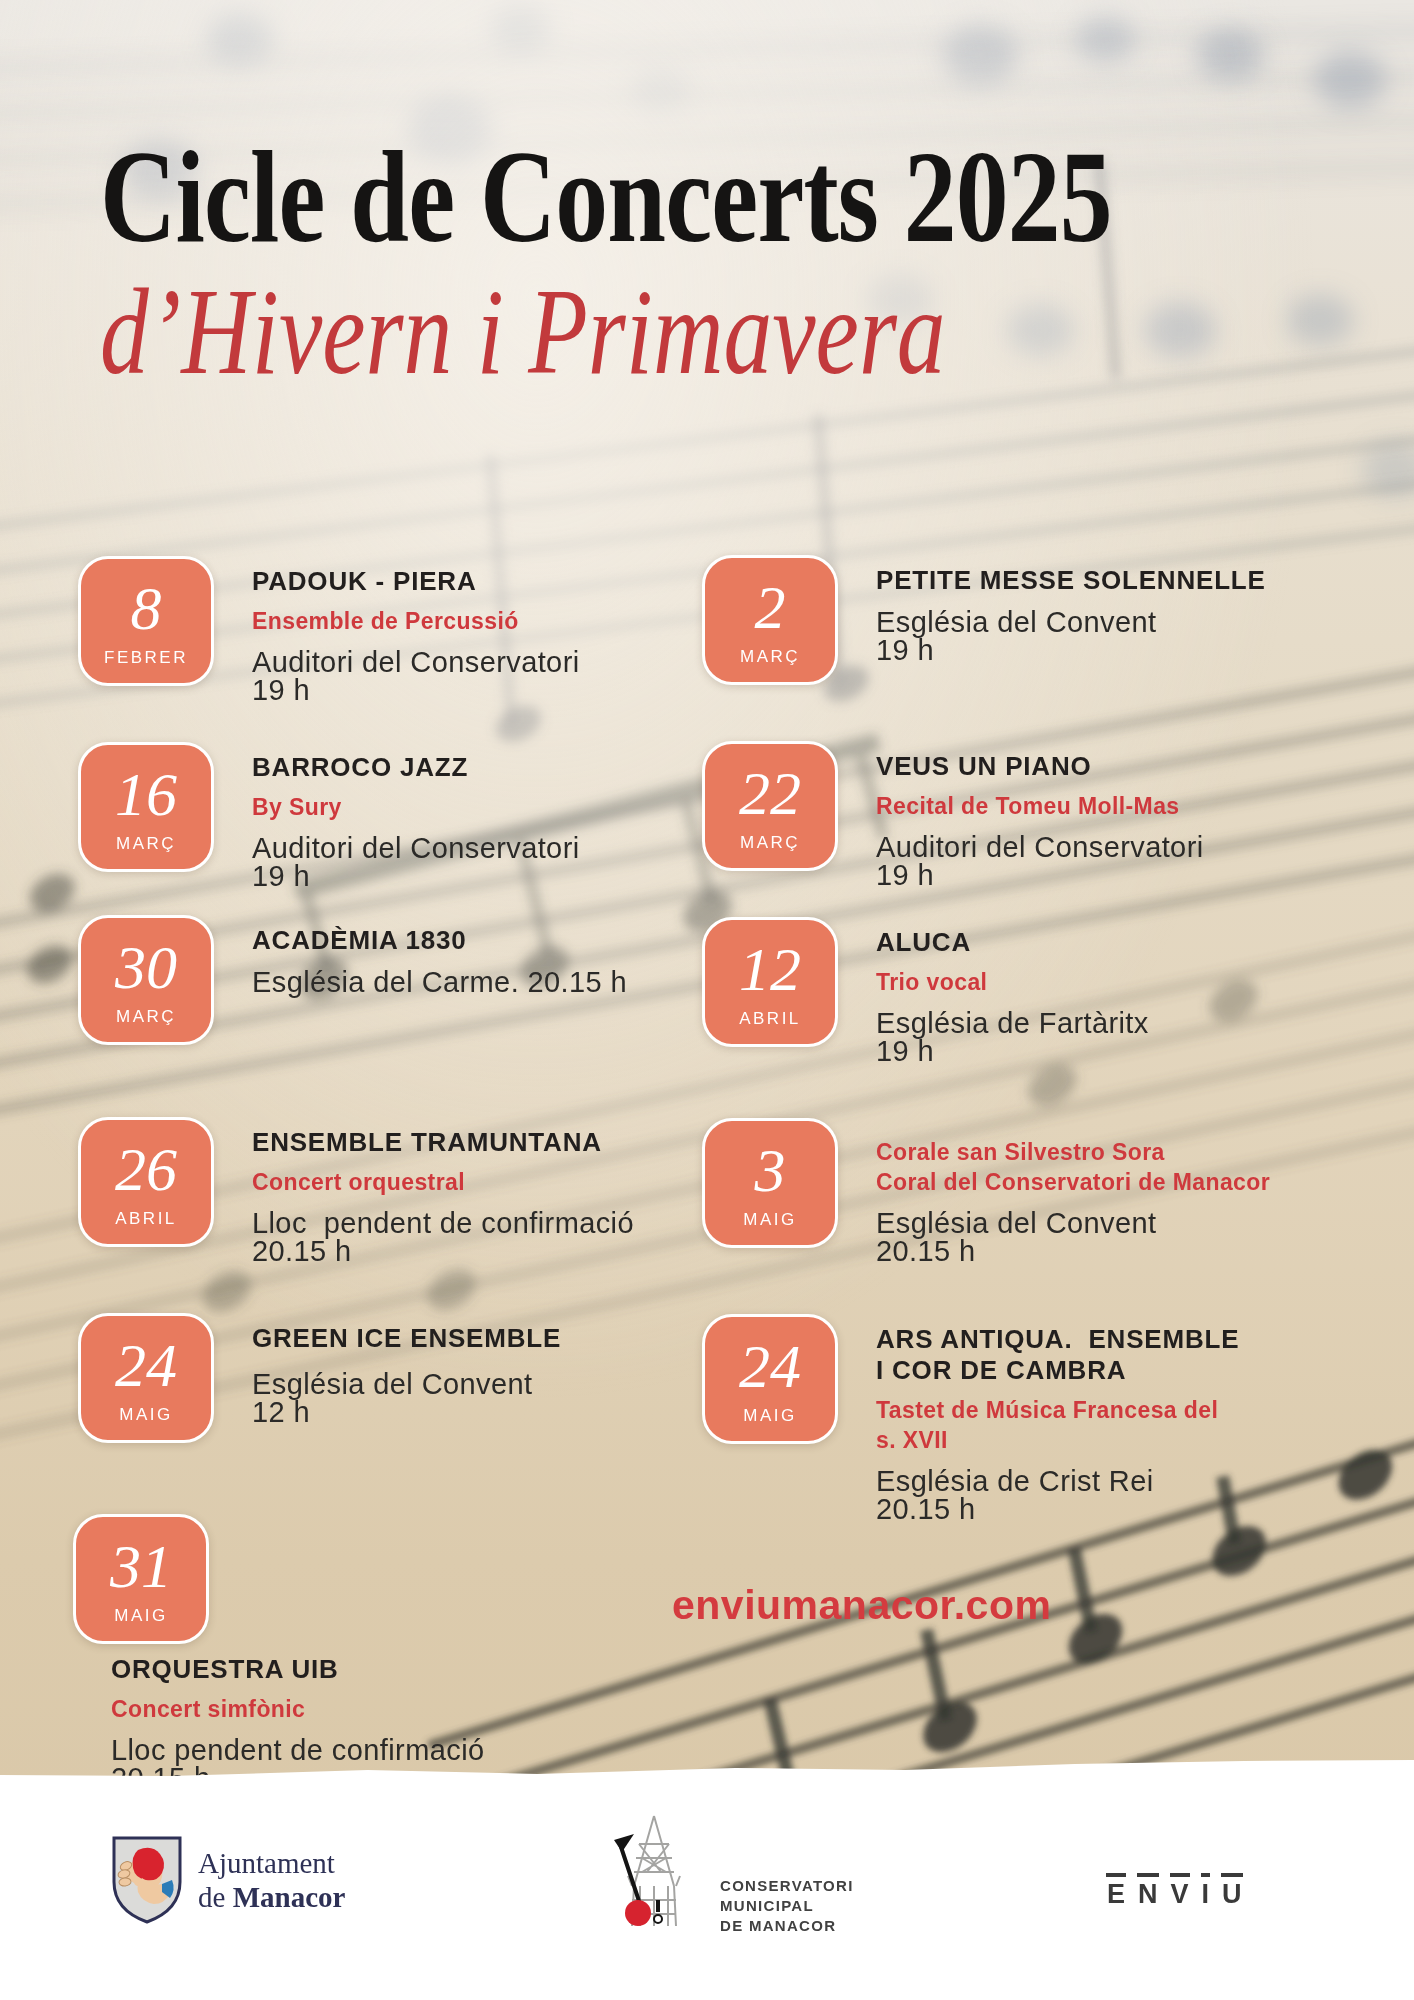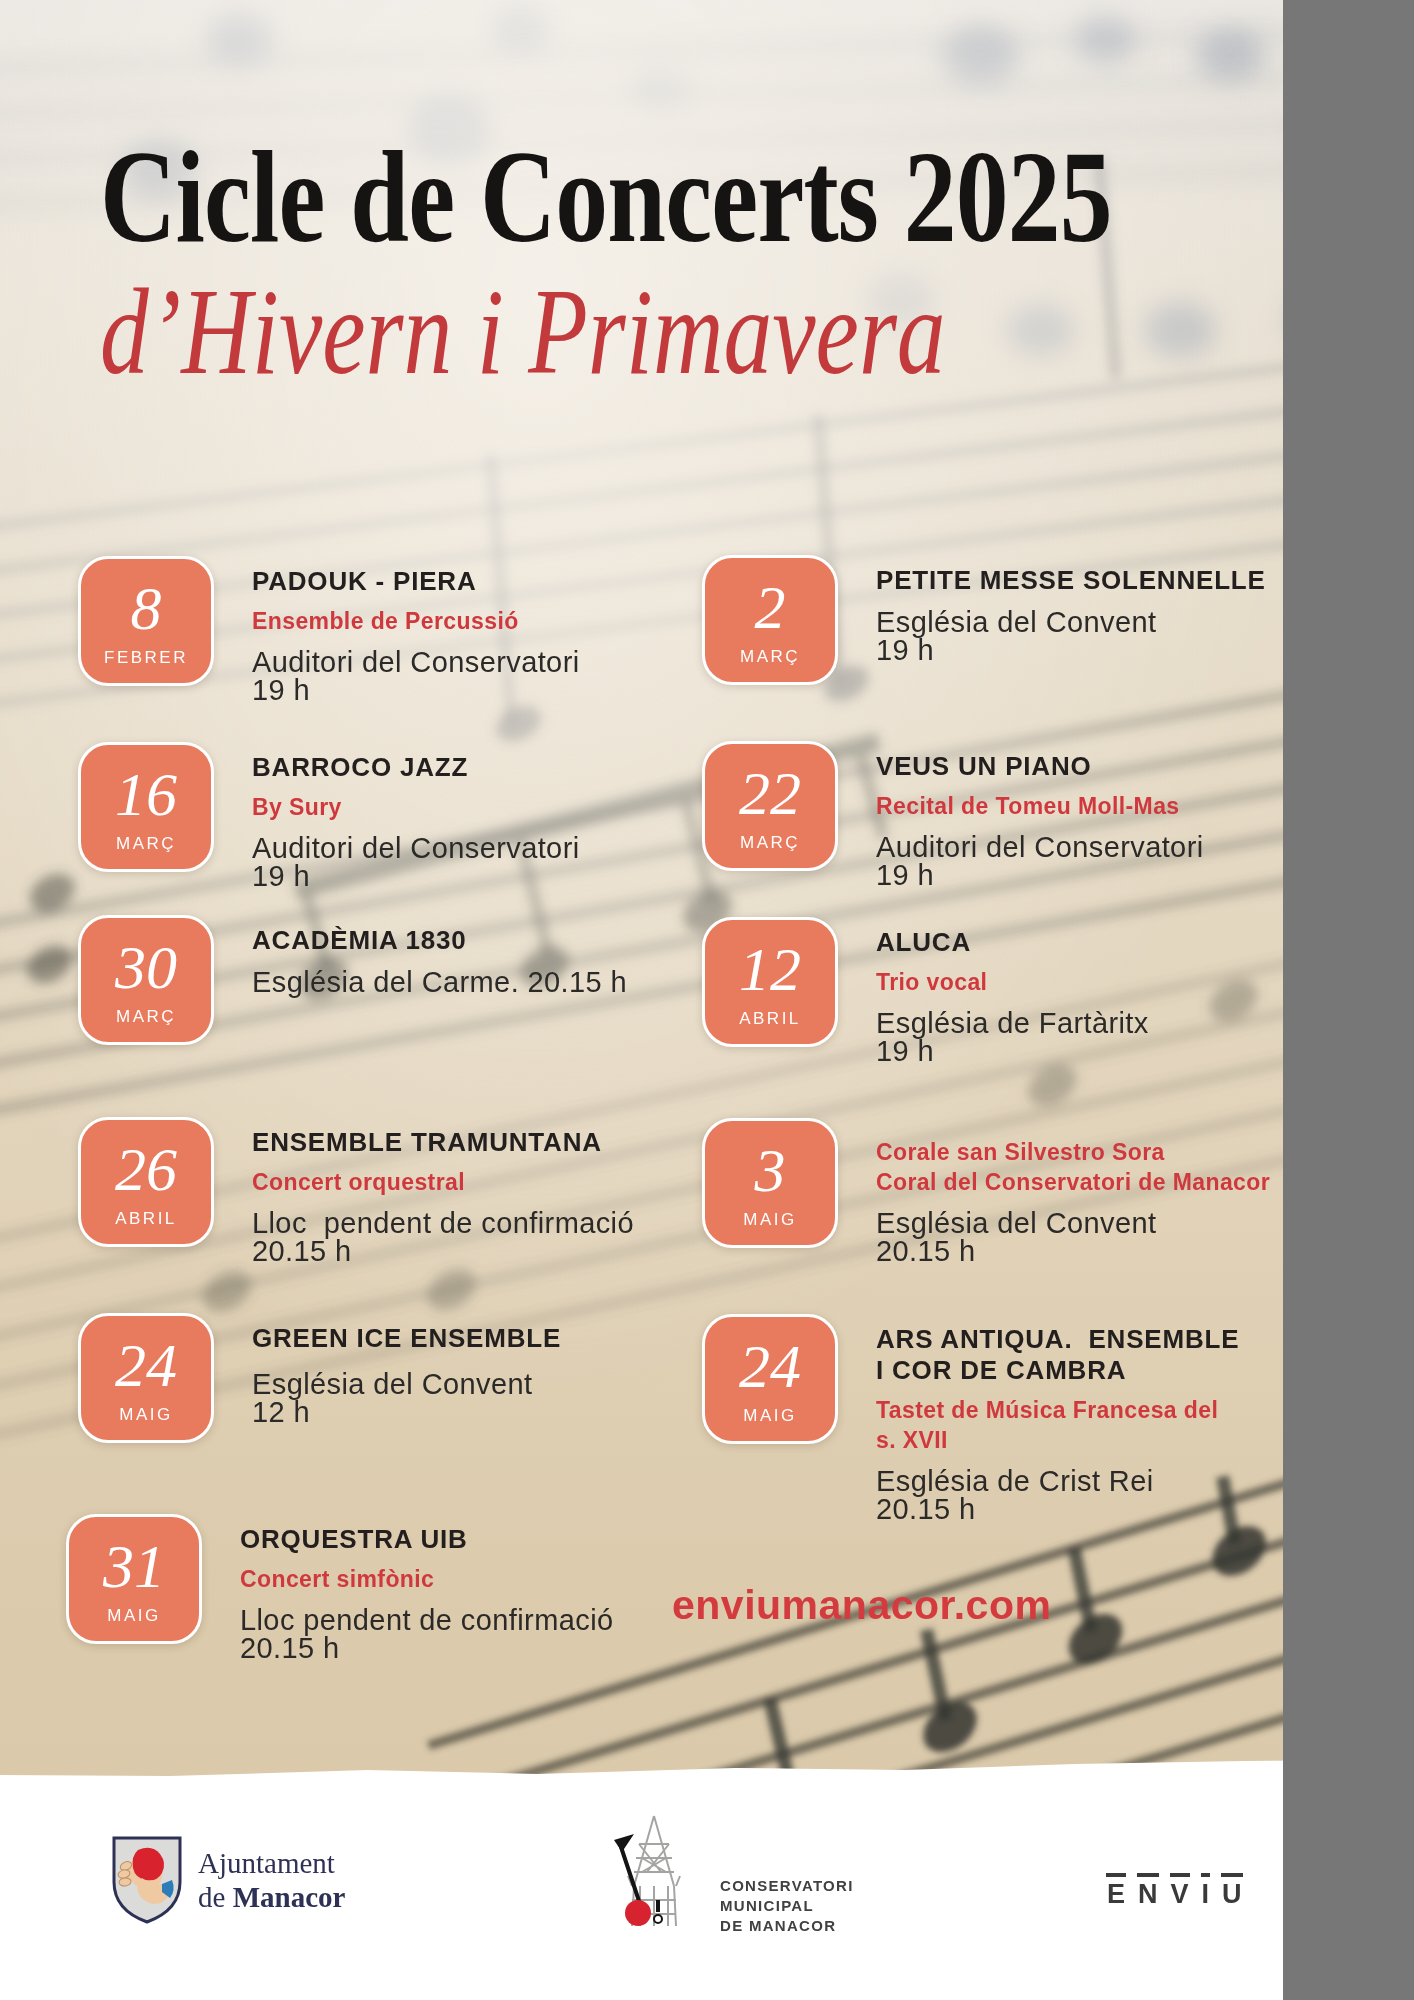--- a/index.html
+++ b/index.html
@@ -1,17 +1,17 @@
 <!DOCTYPE html>
 <html><head>
 <meta charset="utf-8">
 <style>
   html,body{margin:0;padding:0;background:#777;}
   .poster{
-    position:relative;width:1283px;height:2000px;overflow:hidden;
+    position:relative;width:1414px;height:2000px;overflow:hidden;
     font-family:"Liberation Sans",sans-serif;background:#5eead4;
   }
   .bg{position:absolute;left:0;top:0;width:1414px;height:2000px;display:block;}
 
   
   .main-title{
     position:absolute;left:100px;top:128px;
     font-family:"Liberation Serif",serif;font-weight:700;
     font-size:132px;line-height:1.05;color:#151413;
     letter-spacing:-1px;transform:scaleX(.80);transform-origin:left top;
@@ -296,21 +296,21 @@
         <div class="evt-title">
             <div>GREEN ICE ENSEMBLE</div>
           </div>
 
         <div class="evt-info">
             <div>Església del Convent</div>
             <div>12 h</div>
           </div>
       </div>
     </div>
-      <div class="event" style="left: 66px; top: 1514px;">
+      <div class="event" style="left: 73px; top: 1514px; flex-direction: column;">
       <div class="badge">
         <div class="day">31</div>
         <div class="month">MAIG</div>
       </div>
       <div class="evt-text">
         <div class="evt-title">
             <div>ORQUESTRA UIB</div>
           </div>
         <div class="evt-sub">
             <div>Concert simfònic</div>

